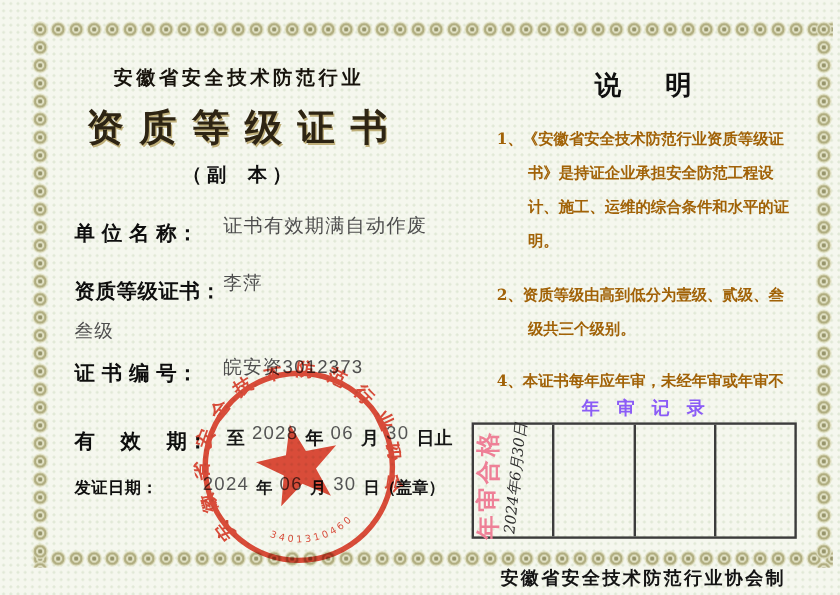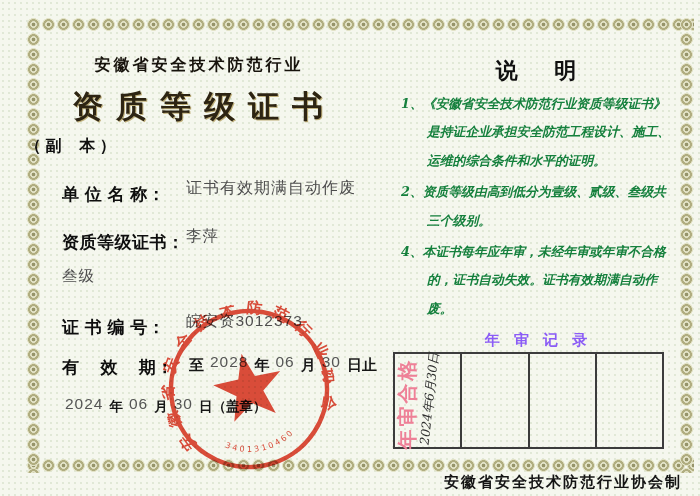--- a/index.html
+++ b/index.html
@@ -19,54 +19,54 @@
   .orn.b{left:26px;top:458px;width:668px;height:15px;}
   .orn.l{left:26px;top:17px;width:15px;height:456px;}
   .orn.r{left:679px;top:17px;width:15px;height:456px;}
 
   .abs{position:absolute;}
   
   .industry{left:0;top:55px;width:395px;text-align:center;font-size:16px;font-weight:bold;
     letter-spacing:3px;text-indent:3px;color:#17130c;font-family:"DejaVu Serif","Liberation Serif",serif;}
   .cert-title{left:0;top:86px;width:395px;text-align:center;font-size:31px;font-weight:bold;
     letter-spacing:13px;text-indent:13px;color:#2d2413;text-shadow:1px 1px 0 rgba(156,128,46,.6);}
-  .copy-type{left:0;top:136px;width:395px;text-align:left;font-size:16px;font-weight:bold;
-    color:#101010;white-space:pre;padding-left:25px;}
+  .copy-type{left:0;top:136px;width:395px;text-align:center;font-size:16px;font-weight:bold;
+    color:#101010;white-space:pre;}
 
   
   .frow{position:absolute;left:62px;display:flex;align-items:flex-start;}
   .f-label{flex:0 0 124px;width:124px;font-size:17px;font-weight:bold;color:#0e0e0e;
     white-space:pre;letter-spacing:.5px;}
   .f-value{font-size:15.5px;color:#4e4e4e;position:relative;top:-5px;letter-spacing:1px;white-space:pre;}
   .seg-k{font-weight:bold;color:#161616;font-size:15px;margin:0 3px;white-space:pre;
     font-family:"DejaVu Serif","Liberation Serif",serif;}
   .seg-n{color:#555;font-size:15.5px;position:relative;top:-3px;margin:0 3px;letter-spacing:1px;}
   .issue .f-label{font-size:13.5px;font-family:"DejaVu Serif","Liberation Serif",serif;flex-basis:104px;width:104px;}
   .issue .seg-k{font-size:13.5px;}
 
   
   .notes-title{left:392px;top:56px;width:288px;text-align:center;font-size:22px;font-weight:bold;
     color:#101010;white-space:pre;}
   .notes{left:398px;top:87px;width:278px;height:250px;overflow:hidden;}
-  .note{margin:3px;padding-left:26px;text-indent:-26px;font-size:12.8px;line-height:28.4px;
-    font-weight:bold;color:#15803d;font-family:"DejaVu Serif","Liberation Serif",serif;font-style:italic;}
+  .note{margin:16px;padding-left:26px;text-indent:-26px;font-size:12.8px;line-height:28.4px;
+    font-weight:bold;color:#a16207;font-family:"DejaVu Serif","Liberation Serif",serif;}
 
   .ar-title{left:392px;top:331px;width:288px;text-align:center;font-size:15px;font-weight:bold;
     color:#8b5cf6;letter-spacing:5px;text-indent:5px;}
   .ar-table{left:393px;top:352px;width:267px;height:93px;border:2px solid #3c3c3c;display:flex;background:transparent;}
   .ar-cell{flex:1 1 0;border-right:2px solid #3c3c3c;position:relative;overflow:visible;}
   .ar-cell:last-child{border-right:none;}
   .stamp-cn{position:absolute;left:-36px;top:36px;width:96px;text-align:center;
     transform:rotate(-90deg);font-size:20px;font-weight:bold;color:#ee8097;letter-spacing:3px;
     font-family:"DejaVu Serif","Liberation Serif",serif;}
   .stamp-date{position:absolute;left:-13px;top:36px;width:96px;text-align:center;
     transform:rotate(-84deg);font-size:12.5px;font-style:italic;color:#2e2e2e;
     font-family:"DejaVu Serif","Liberation Serif",serif;}
 
-  .footer-credit{left:390px;top:473px;width:292px;text-align:right;font-size:15px;font-weight:bold;
+  .footer-credit{left:390px;top:473px;width:292px;text-align:center;font-size:15px;font-weight:bold;
     color:#141414;letter-spacing:2px;font-family:Liberation Serif, serif;}
 
   
   .seal{left:163px;top:303px;width:172px;height:172px;transform:rotate(-12deg);
     opacity:.9;mix-blend-mode:multiply;z-index:5;}
 </style>
 </head>
 <body>
 
 <div class="page">
@@ -85,37 +85,38 @@
     <span class="f-label">单 位 名 称：</span>
     <span class="f-value" style="font-size:16px;">证书有效期满自动作废</span>
   </div>
   <div class="frow" style="top:231px;">
     <span class="f-label">资质等级证书：</span>
     <span class="f-value">李萍</span>
   </div>
   <div class="frow" style="top:271px;">
     <span class="f-value">叁级</span>
   </div>
-  <div class="frow" style="top:316px;">
+  <div class="frow" style="top:300px;align-items:center;">
     <span class="f-label">证 书 编 号：</span>
     <span class="f-value">皖安资3012373</span>
   </div>
 
   <div class="frow" style="top:356px;">
     <span class="f-label">有    效    期：</span>
     <span class="seg-k">至</span>
     <span class="seg-n">2028</span>
     <span class="seg-k">年</span>
     <span class="seg-n">06</span>
     <span class="seg-k">月</span>
     <span class="seg-n">30</span>
     <span class="seg-k">日止</span>
   </div>
 
   <div class="frow issue" style="top:398px;">
+    <span class="f-label">发证日期：</span>
     <span class="seg-n">2024</span>
     <span class="seg-k">年</span>
     <span class="seg-n">06</span>
     <span class="seg-k">月</span>
     <span class="seg-n">30</span>
     <span class="seg-k">日（盖章）</span>
   </div>
 
   <svg class="abs seal" viewBox="0 0 172 172" width="172" height="172">
     <circle cx="86" cy="86" r="78" fill="none" stroke="#df3a28" stroke-width="4.5"></circle>

